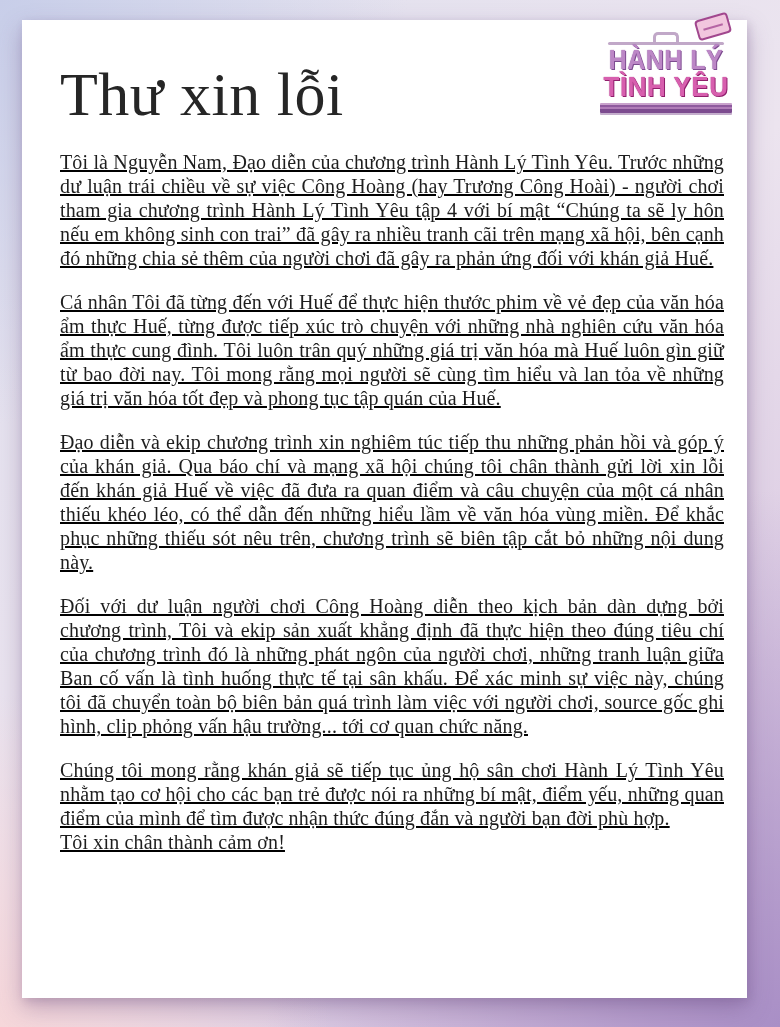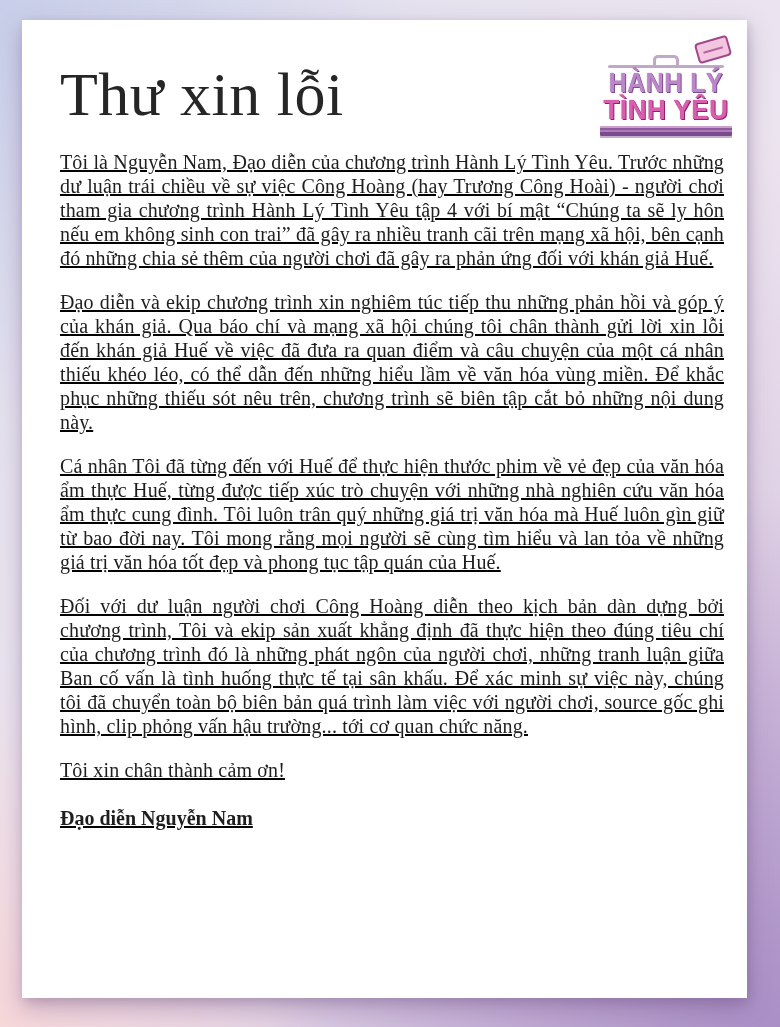--- a/index.html
+++ b/index.html
@@ -45,21 +45,21 @@
   .signature {
     margin-top: 24px;
     font-size: 20px;
     line-height: 24px;
     font-weight: 700;
     color: #1e1e1e;
   }
   
   .logo {
     position: absolute;
-    top: 33px; right: 13px;
+    top: 10px; right: 13px;
     width: 136px;
     text-align: center;
     font-family: "Liberation Sans", sans-serif;
   }
   .logo-handle {
     position: relative;
     height: 15px;
     margin: 0 10px 1px 10px;
   }
   .logo-handle .handle-bar {
@@ -140,20 +140,20 @@
     </div>
     <div class="logo-word-1">HÀNH LÝ</div>
     <div class="logo-word-2">TÌNH YÊU</div>
     <div class="logo-bar"></div>
   </div>
 
   <h1 class="letter-title">Thư xin lỗi</h1>
 
   <div class="letter-body">
     <p>Tôi là Nguyễn Nam, Đạo diễn của chương trình Hành Lý Tình Yêu. Trước những dư luận trái chiều về sự việc Công Hoàng (hay Trương Công Hoài) - người chơi tham gia chương trình Hành Lý Tình Yêu tập 4 với bí mật “Chúng ta sẽ ly hôn nếu em không sinh con trai” đã gây ra nhiều tranh cãi trên mạng xã hội, bên cạnh đó những chia sẻ thêm của người chơi đã gây ra phản ứng đối với khán giả Huế.</p>
+    <p>Cá nhân Tôi đã từng đến với Huế để thực hiện thước phim về vẻ đẹp của văn hóa ẩm thực Huế, từng được tiếp xúc trò chuyện với những nhà nghiên cứu văn hóa ẩm thực cung đình. Tôi luôn trân quý những giá trị văn hóa mà Huế luôn gìn giữ từ bao đời nay. Tôi mong rằng mọi người sẽ cùng tìm hiểu và lan tỏa về những giá trị văn hóa tốt đẹp và phong tục tập quán của Huế.</p>
     <p>Đạo diễn và ekip chương trình xin nghiêm túc tiếp thu những phản hồi và góp ý của khán giả. Qua báo chí và mạng xã hội chúng tôi chân thành gửi lời xin lỗi đến khán giả Huế về việc đã đưa ra quan điểm và câu chuyện của một cá nhân thiếu khéo léo, có thể dẫn đến những hiểu lầm về văn hóa vùng miền. Để khắc phục những thiếu sót nêu trên, chương trình sẽ biên tập cắt bỏ những nội dung này.</p>
-    <p>Cá nhân Tôi đã từng đến với Huế để thực hiện thước phim về vẻ đẹp của văn hóa ẩm thực Huế, từng được tiếp xúc trò chuyện với những nhà nghiên cứu văn hóa ẩm thực cung đình. Tôi luôn trân quý những giá trị văn hóa mà Huế luôn gìn giữ từ bao đời nay. Tôi mong rằng mọi người sẽ cùng tìm hiểu và lan tỏa về những giá trị văn hóa tốt đẹp và phong tục tập quán của Huế.</p>
     <p>Đối với dư luận người chơi Công Hoàng diễn theo kịch bản dàn dựng bởi chương trình, Tôi và ekip sản xuất khẳng định đã thực hiện theo đúng tiêu chí của chương trình đó là những phát ngôn của người chơi, những tranh luận giữa Ban cố vấn là tình huống thực tế tại sân khấu. Để xác minh sự việc này, chúng tôi đã chuyển toàn bộ biên bản quá trình làm việc với người chơi, source gốc ghi hình, clip phỏng vấn hậu trường... tới cơ quan chức năng.</p>
+    <p class="last-para">Chúng tôi mong rằng khán giả sẽ tiếp tục ủng hộ sân chơi Hành Lý Tình Yêu nhằm tạo cơ hội cho các bạn trẻ được nói ra những bí mật, điểm yếu, những quan điểm của mình để tìm được nhận thức đúng đắn và người bạn đời phù hợp.</p>
     <div class="closing-line">Tôi xin chân thành cảm ơn!</div>
-    <div class="signature">Đạo diễn Nguyễn Nam</div>
   </div>
 
 </div>
 
 </body></html>

